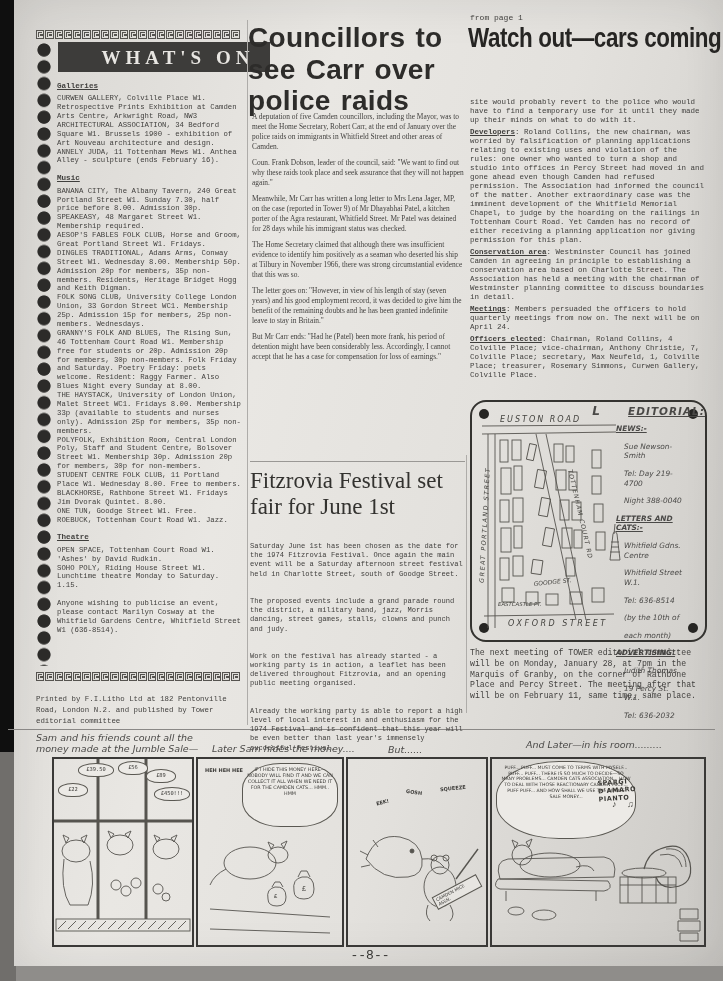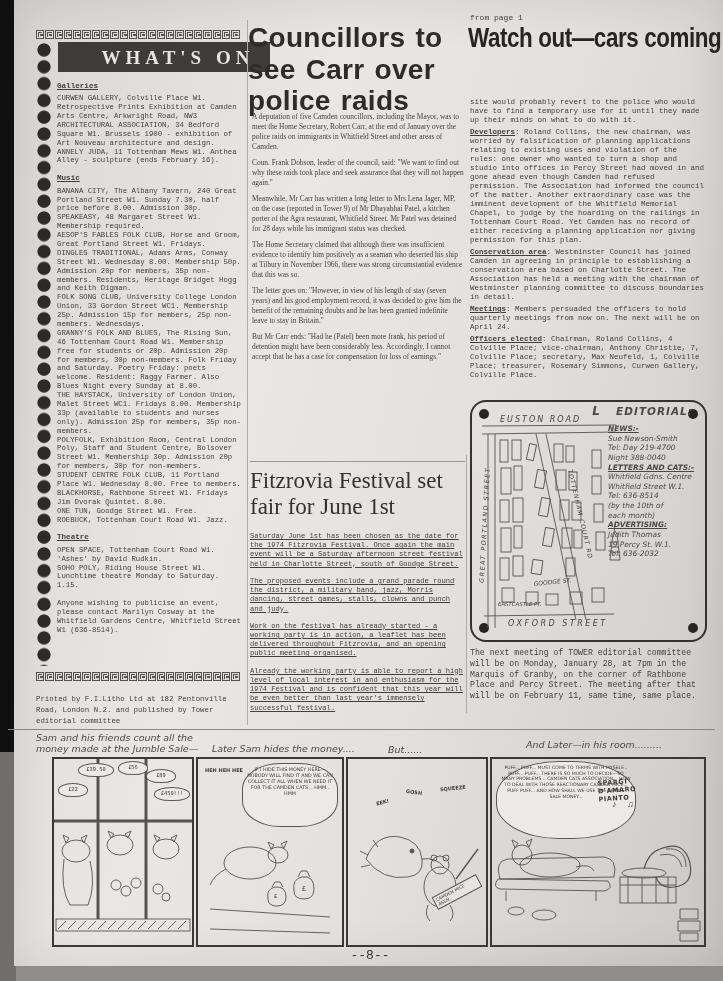--- a/index.html
+++ b/index.html
@@ -34,39 +34,39 @@
   
   .head-sans{position:absolute;left:248px;top:22px;width:214px;font-weight:bold;font-size:28px;
              line-height:1.13;color:#2d2c2a;letter-spacing:.3px;word-spacing:2px;}
   .body-mid{position:absolute;left:252px;top:112px;width:212px;font-size:7.4px;line-height:1.35;}
   .body-mid p{margin:0 0 6px 0;font-family:Liberation Serif, serif;}
   .hrule{position:absolute;background:#9a9895;height:1px;}
   .vrule{position:absolute;background:#aeaca9;width:1px;}
   .head-serif{position:absolute;left:250px;top:468px;width:216px;font-family:"Liberation Serif","DejaVu Serif",serif;
               font-size:23px;line-height:1.12;color:#33322f;}
   .body-fest{position:absolute;left:250px;top:524px;width:216px;font-size:7.1px;line-height:1.3;}
-  .body-fest p{margin:8px 0 5px 0;text-decoration:underline;}
+  .body-fest p{margin:18px 0 5px 0;}
 
   
   .kicker{position:absolute;left:470px;top:13px;font-size:8px;}
   .head-cond{position:absolute;left:468px;top:22px;width:300px;font-weight:bold;font-size:28px;color:#262523;
              letter-spacing:-.5px;transform:scaleX(.8);transform-origin:left top;white-space:nowrap;}
   .body-right{position:absolute;left:470px;top:98px;width:236px;font-size:7.5px;line-height:1.2;}
   .body-right p{margin:0 0 3px 0;}
   .runin{font-weight:bold;text-decoration:underline;}
 
   
   .ed-box{position:absolute;left:470px;top:400px;width:237px;height:242px;border:2.5px solid #343330;
           border-radius:16px;box-sizing:border-box;}
   .screw{position:absolute;width:10px;height:10px;border-radius:50%;background:#262523;}
-  .ed-title{position:absolute;right:12px;top:3px;font-weight:bold;font-size:10.5px;letter-spacing:1px;}
+  .ed-title{position:absolute;right:0;top:3px;font-weight:bold;font-size:10.5px;text-decoration:underline;letter-spacing:1px;}
   .ed-flourish{position:absolute;right:105px;top:2px;font-size:12px;font-weight:bold;}
   .ed-text{position:absolute;right:5px;top:22px;width:92px;font-size:7.4px;line-height:1.3;}
   .ed-label{font-weight:bold;text-decoration:underline;margin-top:5px;}
-  .ed-text div{margin:0;}
+  .ed-text div{margin:8px;}
   .map{position:absolute;left:2px;top:8px;}
   .meeting{position:absolute;left:470px;top:648px;width:238px;font-size:8.2px;line-height:1.32;}
 
   
   .cap{position:absolute;font-size:9.5px;line-height:1.15;}
   .comic-panel{position:absolute;top:757px;height:190px;border:2px solid #3a3937;box-sizing:border-box;}
   .bub{position:absolute;border:1px solid #5a5852;border-radius:50% 50% 45% 45%;background:#eceae6;
        font-family:"DejaVu Sans",sans-serif;font-size:4.8px;line-height:1.25;color:#3c3b38;
        padding:3px 4px;text-align:center;box-sizing:border-box;}
   .amount{width:30px;height:14px;font-size:5.4px;font-family:"DejaVu Sans Mono",monospace;padding:2px 1px;}

